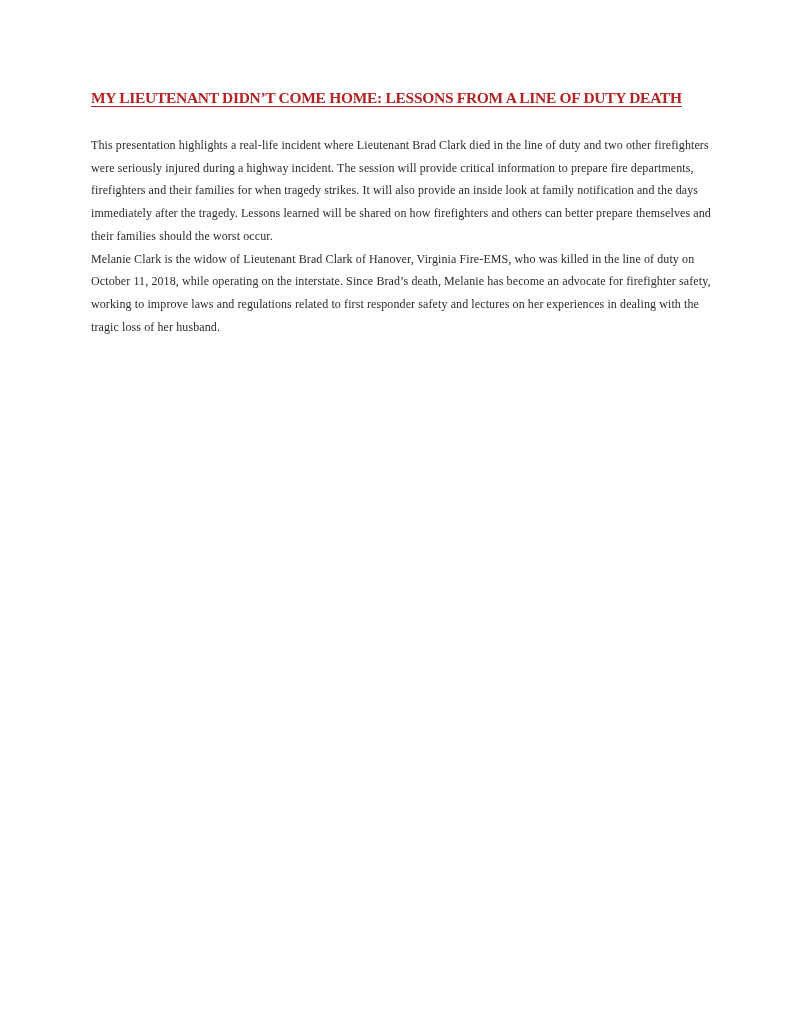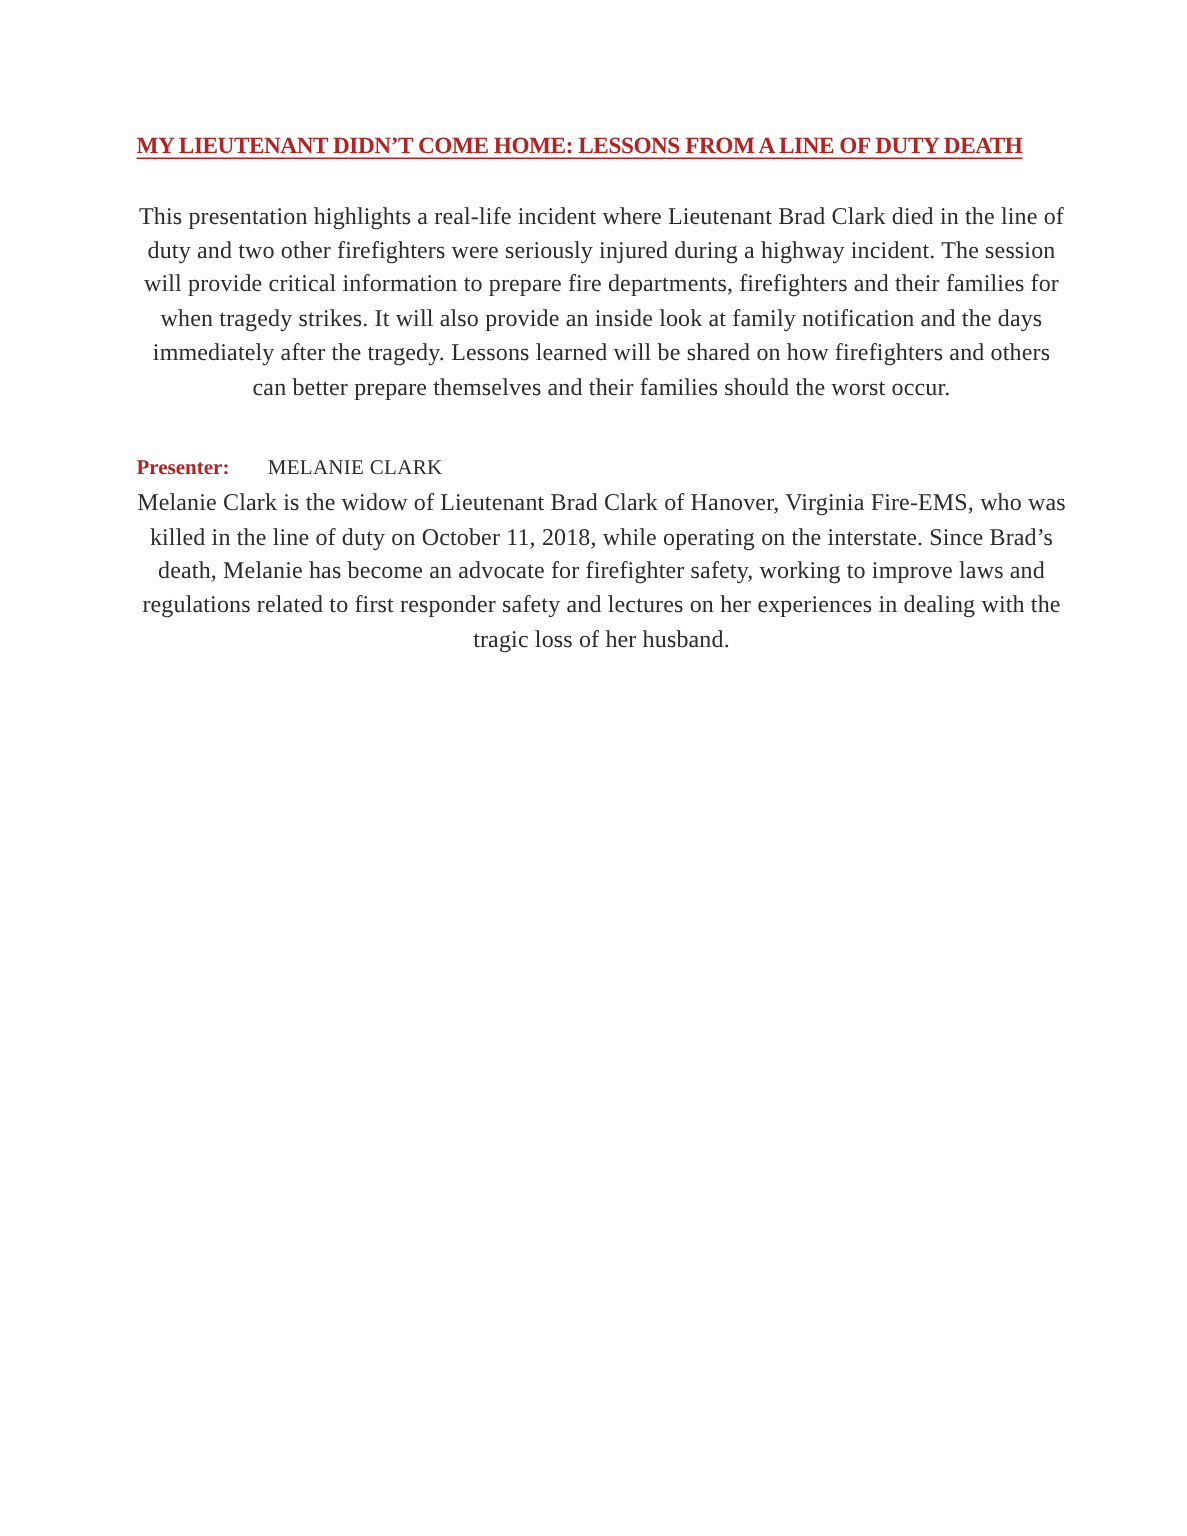--- a/index.html
+++ b/index.html
@@ -22,25 +22,24 @@
     font-size: 15.5px;
     font-weight: bold;
     letter-spacing: -0.3px;
     white-space: nowrap;
     text-decoration: underline;
     text-underline-offset: 3px;
     line-height: 23px;
   }
 
   .doc-para {
-    font-size: 16px;
+    font-size: 12px;
     line-height: 22.7px;
     margin-top: 25px;
     letter-spacing: 0.1px;
-    text-align: center;
   }
 
   .presenter-line {
     margin-top: 32px;
     font-size: 14px;
     line-height: 22.7px;
   }
 
   .presenter-label {
     color: var(--accent-red, #b22323);
@@ -58,20 +57,16 @@
 </style>
 </head>
 <body>
 
 <div class="doc-page">
 
   <h1 class="doc-heading">MY LIEUTENANT DIDN’T COME HOME: LESSONS FROM A LINE OF DUTY DEATH</h1>
 
   <p class="doc-para">This presentation highlights a real-life incident where Lieutenant Brad Clark died in the line of duty and two other firefighters were seriously injured during a highway incident. The session will provide critical information to prepare fire departments, firefighters and their families for when tragedy strikes. It will also provide an inside look at family notification and the days immediately after the tragedy. Lessons learned will be shared on how firefighters and others can better prepare themselves and their families should the worst occur.</p>
 
-  <p class="presenter-line">
-    <span class="presenter-label">Presenter:</span>
-    <span class="presenter-name">MELANIE CLARK</span>
-  </p>
 
   <p class="doc-para bio-para">Melanie Clark is the widow of Lieutenant Brad Clark of Hanover, Virginia Fire-EMS, who was killed in the line of duty on October 11, 2018, while operating on the interstate. Since Brad’s death, Melanie has become an advocate for firefighter safety, working to improve laws and regulations related to first responder safety and lectures on her experiences in dealing with the tragic loss of her husband.</p>
 
 </div>
 
 </body></html>

